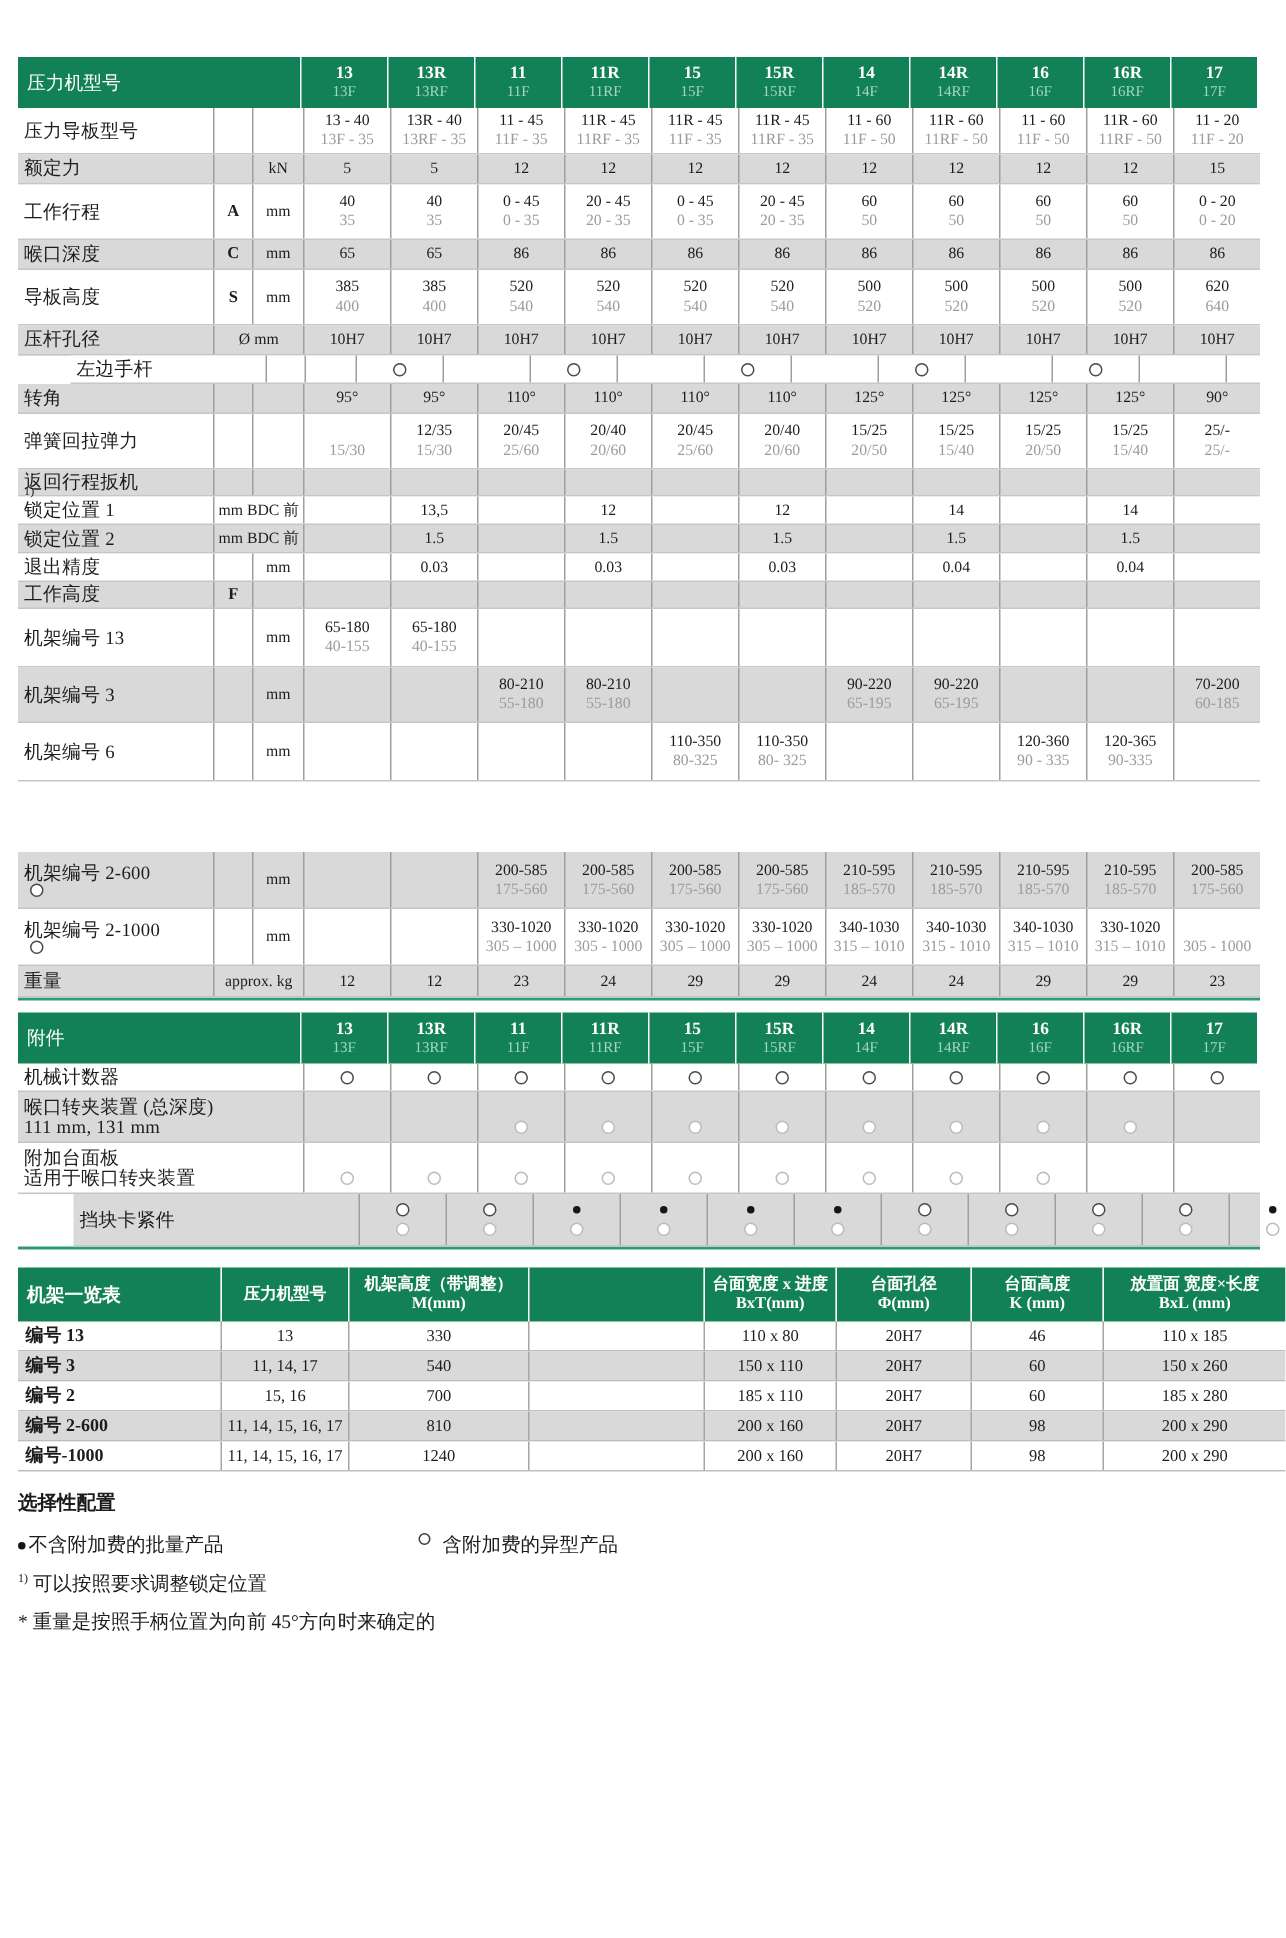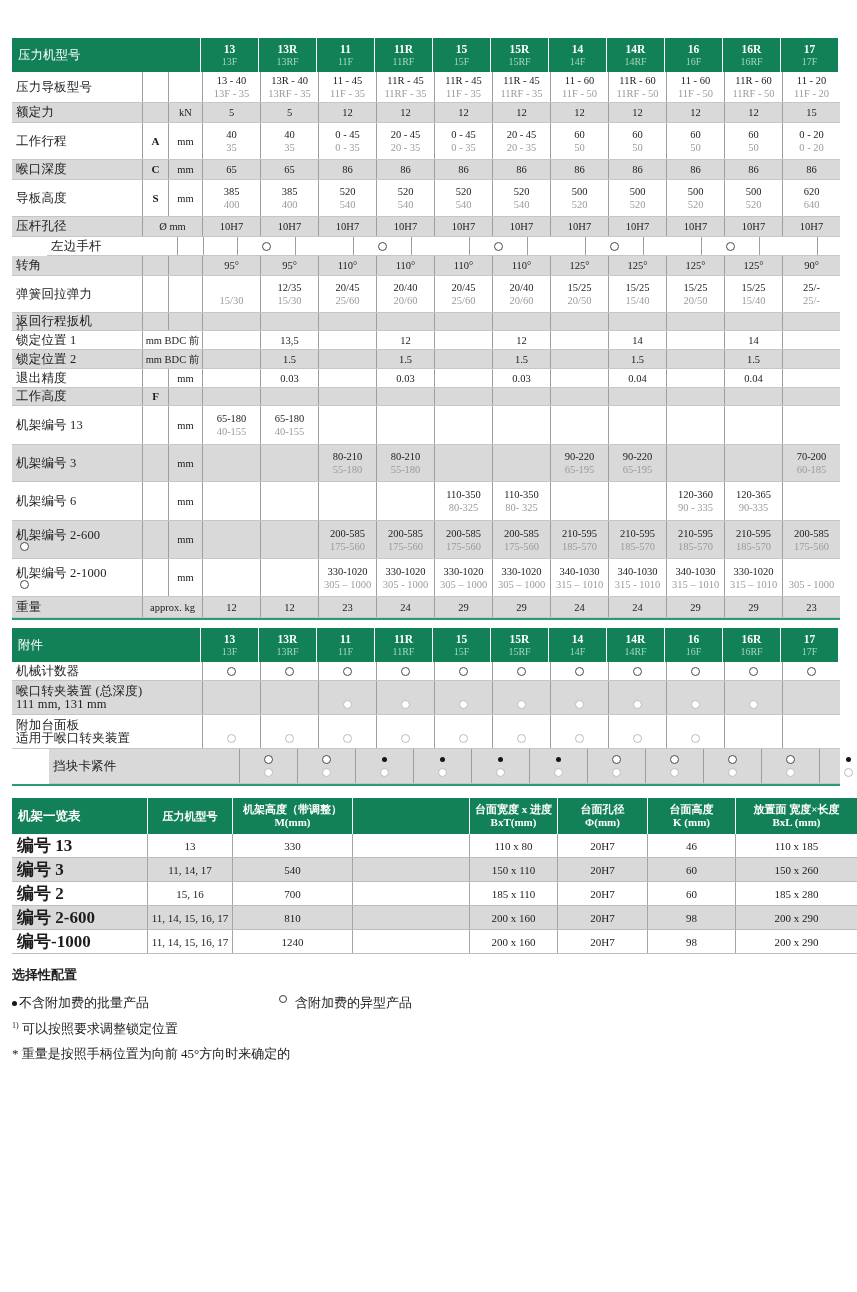--- a/index.html
+++ b/index.html
@@ -45,21 +45,21 @@
 
   sup.mark { font-size:8px; vertical-align:super; line-height:0; }
 
   
   .frame-table { width:845px; margin-top:12px; }
   .frow { display:grid; grid-template-columns:135px 85px 120px 117px 88px 90px 88px 122px;
           border-bottom:1px solid #bdbdbd; background:#fff; }
   .frow.shade { background:#d9d9d9; }
   .frow .fcell { border-left:1px solid #a5a5a5; display:flex; align-items:center;
                  justify-content:center; text-align:center; font-size:11px; min-height:19px; white-space:nowrap; }
-  .frow .fcell.first { border-left:none; justify-content:flex-start; padding-left:5px; font-size:17px; font-weight:600; }
+  .frow .fcell.first { border-left:none; justify-content:flex-start; padding-left:5px; font-size:12px; font-weight:600; }
   .fhead { display:grid; grid-template-columns:135px 85px 120px 117px 88px 90px 88px 122px; height:36px; }
   .fhead .fh { background:var(--green); border-left:1px solid #ffffff; color:#fff;
                display:flex; flex-direction:column; align-items:center; justify-content:center;
                font-size:11px; font-weight:bold; line-height:13px; text-align:center; }
   .fhead .fh.first { border-left:none; align-items:flex-start; padding-left:6px; font-size:12.5px; }
 
   
   .footer { margin-top:12px; font-size:13px; }
   .footer .ft-title { font-weight:600; margin-bottom:10px; }
   .legend-row { display:flex; align-items:center; margin-bottom:8px; }
@@ -715,21 +715,21 @@
         <div class="cell">
           <div class="ln top">120-360</div>
           <div class="ln bot">90 - 335</div>
         </div>
         <div class="cell">
           <div class="ln top">120-365</div>
           <div class="ln bot">90-335</div>
         </div>
         <div class="cell"></div>
       </div>
-      <div class="srow shade" style="min-height: 37px;">
+      <div class="srow shade" style="min-height: 37px; margin-top: 47px;">
         <div class="cell first label">
           <span>机架编号 2-600</span>
           <span class="ring label-ring"></span>
         </div>
         <div class="cell subcol"></div>
         <div class="cell unitcol">mm</div>
         <div class="cell"></div>
         <div class="cell"></div>
         <div class="cell">
           <div class="ln top">200-585</div>

